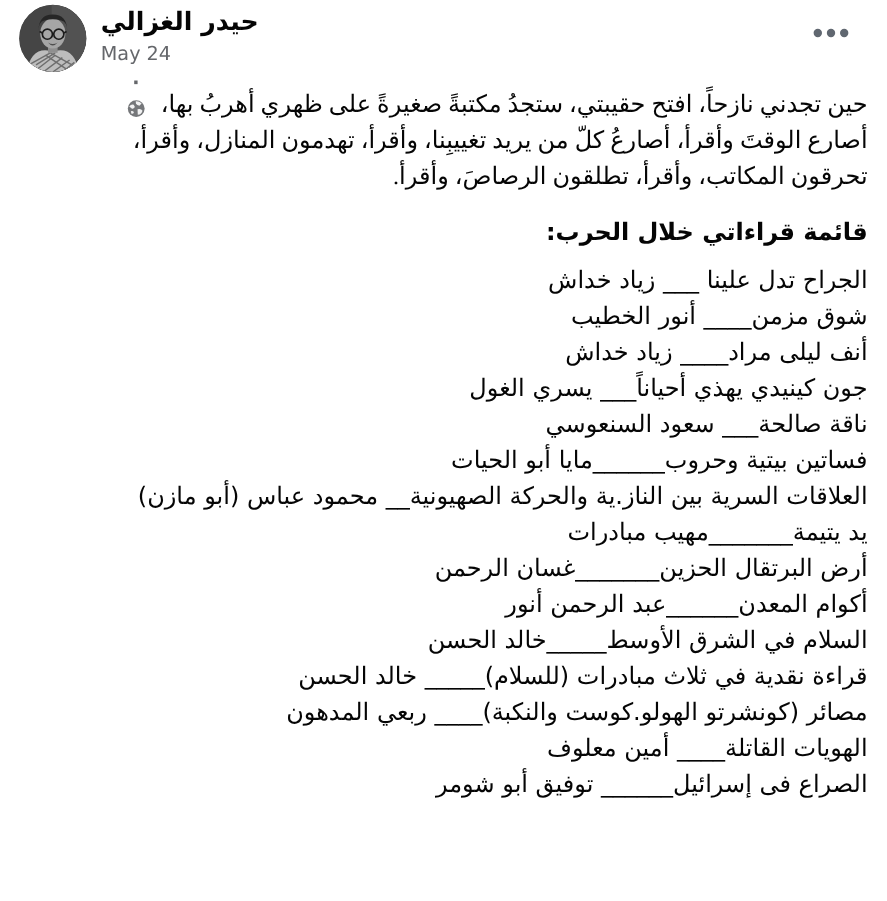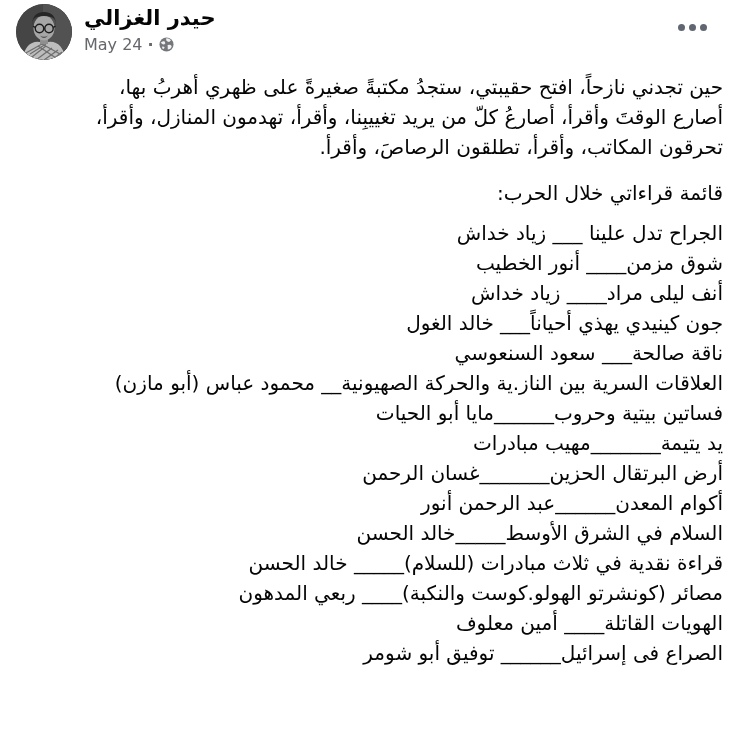--- a/index.html
+++ b/index.html
@@ -18,38 +18,38 @@
   }
   .avatar svg { display:block; }
   .author-name {
     position:absolute; left:84px; top:5px;
     font-size:21px; line-height:27px; font-weight:700;
     color:#050505; direction:rtl; cursor:pointer;
   }
   .meta-row {
     position:absolute; left:84px; top:35px;
     display:flex; align-items:center; gap:5px;
-    font-size:16px; color:#65676B;
+    font-size:16px; color:#65676B;flex-direction:column;
   }
   .meta-dot { font-weight:700; }
   .globe-wrap { display:flex; align-items:center; }
   .menu-btn {
     position:absolute; right:28px; top:20px;
     display:flex; gap:4px; padding:4px; cursor:pointer;
   }
   .mdot { width:7px; height:7px; border-radius:50%; background:#606770; }
   .post-body {
     padding:0 16px;
     direction:rtl; text-align:right;
     color:#050505;
     font-size:20px; line-height:30px;
   }
-  .post-paragraph { margin-top:10px; }
+  .post-paragraph { margin-top:10px;font-family:Liberation Serif, serif; }
   .body-line { white-space:nowrap; }
-  .list-title { margin-top:16px; white-space:nowrap; }
+  .list-title { margin-top:16px; white-space:nowrap;font-weight:bold; }
   .reading-list { margin-top:10px; }
   .list-item { white-space:nowrap; }
 </style>
 </head>
 <body>
 
 <div class="fb-post">
 
   <div class="post-header">
 
@@ -116,24 +116,24 @@
       <div class="body-line">أصارع الوقتَ وأقرأ، أصارعُ كلّ من يريد تغييبِنا، وأقرأ، تهدمون المنازل، وأقرأ،</div>
       <div class="body-line">تحرقون المكاتب، وأقرأ، تطلقون الرصاصَ، وأقرأ.</div>
     </div>
 
     <div class="list-title">قائمة قراءاتي خلال الحرب:</div>
 
     <div class="reading-list">
       <div class="list-item">الجراح تدل علينا ___ زياد خداش</div>
       <div class="list-item">شوق مزمن____ أنور الخطيب</div>
       <div class="list-item">أنف ليلى مراد____ زياد خداش</div>
-      <div class="list-item">جون كينيدي يهذي أحياناً___ خالد الغول</div>
+      <div class="list-item">جون كينيدي يهذي أحياناً___ يسري الغول</div>
       <div class="list-item">ناقة صالحة___ سعود السنعوسي</div>
+      <div class="list-item">فساتين بيتية وحروب______مايا أبو الحيات</div>
       <div class="list-item">العلاقات السرية بين الناز.ية والحركة الصهيونية__ محمود عباس (أبو مازن)</div>
-      <div class="list-item">فساتين بيتية وحروب______مايا أبو الحيات</div>
       <div class="list-item">يد يتيمة_______مهيب مبادرات</div>
       <div class="list-item">أرض البرتقال الحزين_______غسان الرحمن</div>
       <div class="list-item">أكوام المعدن______عبد الرحمن أنور</div>
       <div class="list-item">السلام في الشرق الأوسط_____خالد الحسن</div>
       <div class="list-item">قراءة نقدية في ثلاث مبادرات (للسلام)_____ خالد الحسن</div>
       <div class="list-item">مصائر (كونشرتو الهولو.كوست والنكبة)____ ربعي المدهون</div>
       <div class="list-item">الهويات القاتلة____ أمين معلوف</div>
       <div class="list-item">الصراع فى إسرائيل______ توفيق أبو شومر</div>
     </div>
 

